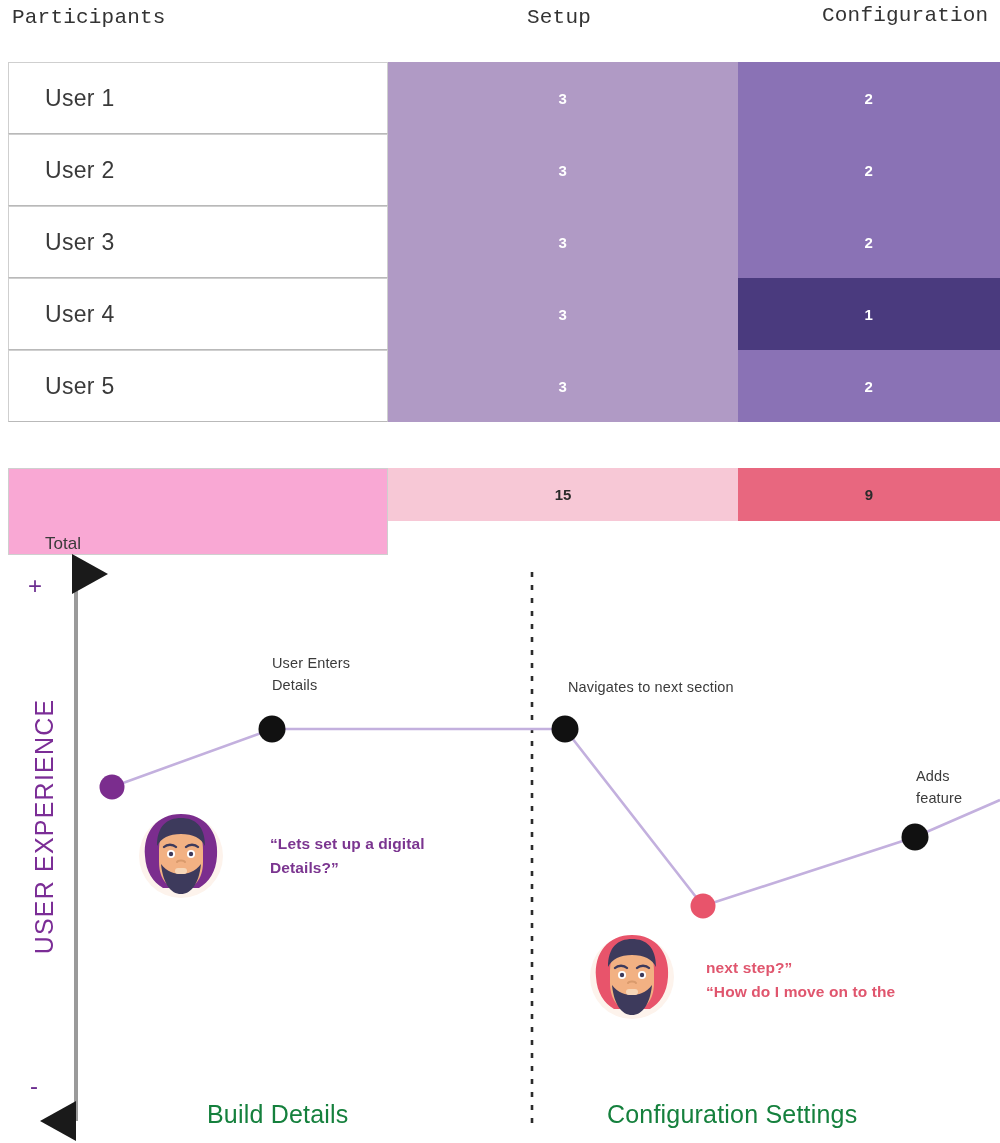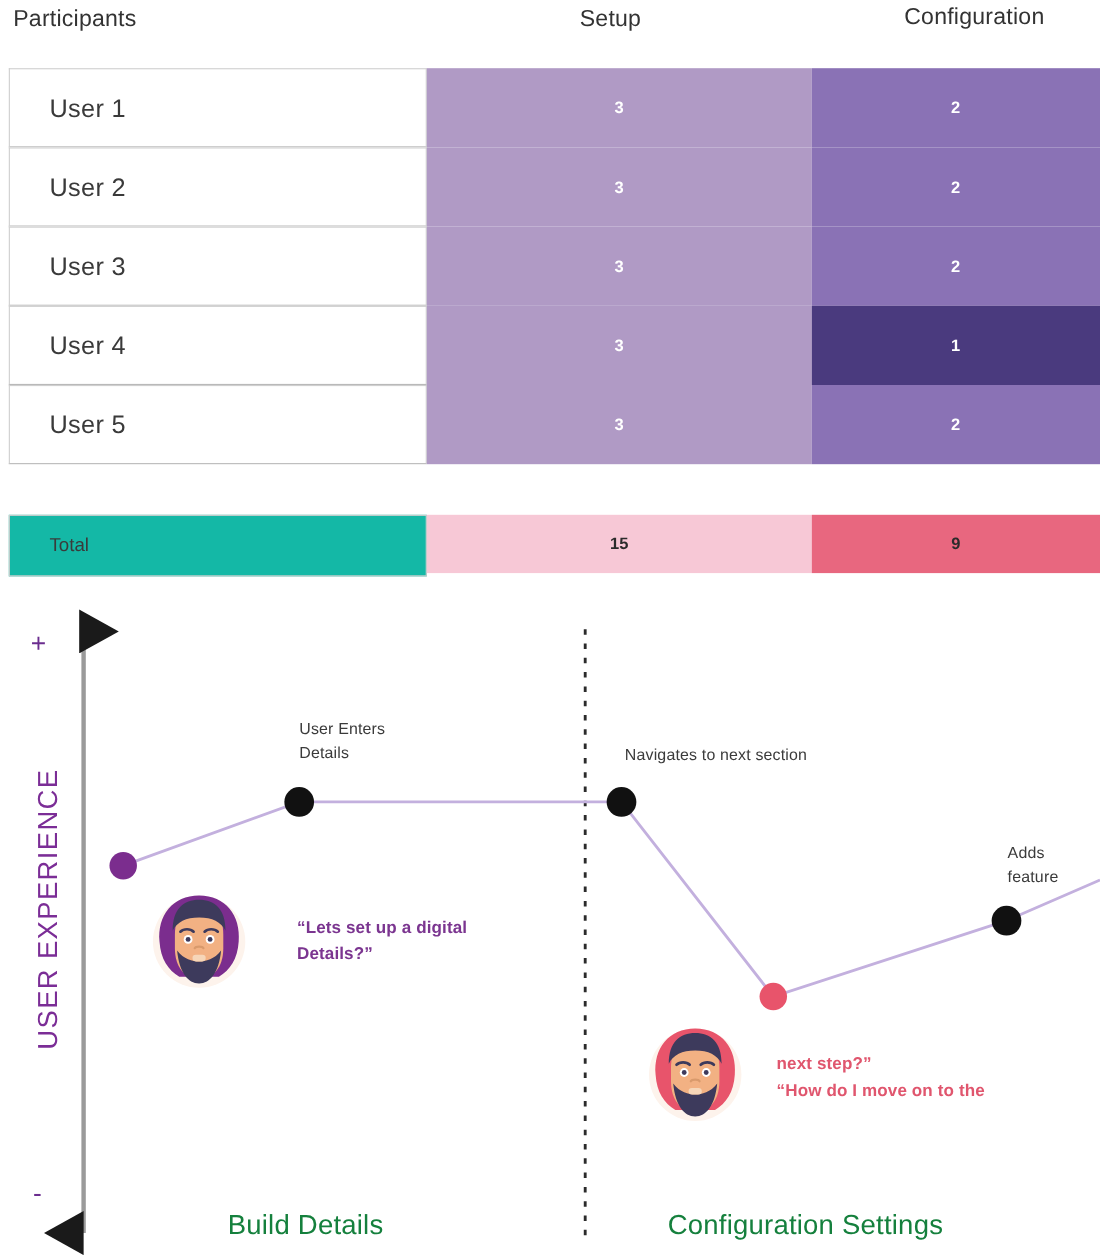--- a/index.html
+++ b/index.html
@@ -13,20 +13,21 @@
   #root { position: relative; width: 1000px; height: 1143px; }
 
   
   .col-head {
     position: absolute;
     font-size: 21px;
     color: #333333;
     letter-spacing: .2px;
     white-space: nowrap;
     font-weight: 400;
+    font-family: Liberation Mono, monospace;
   }
   #head-participants { left: 12px;  top: 6px; }
   #head-setup        { left: 527px; top: 6px; }
   #head-config       { left: 822px; top: 4px; }
 
   
   #table-main { position: absolute; left: 8px; top: 62px; width: 992px; }
   .trow { position: relative; height: 72px; width: 992px; }
   .trow + .trow { margin-top: 0; }
 
@@ -47,23 +48,23 @@
     display: flex; align-items: center; justify-content: center;
     font-size: 15px; font-weight: bold; color: #ffffff;
     letter-spacing: .5px;
   }
   .cell-setup  { left: 380px; width: 350px; }
   .cell-config { left: 730px; width: 262px; }
 
   
   #table-total { position: absolute; left: 8px; top: 468px; width: 992px; height: 72px; }
   #total-name {
-    position: absolute; left: 0; top: 0; width: 380px; height: 56px;
-    background: #14b8a6; border: 1px solid #cfcfcf;
-    display: flex; align-items: center;
+    position: absolute; left: 0; top: 0; width: 380px; height: 87px;
+    background: #f9a8d4; border: 1px solid #cfcfcf;
+    display: flex; align-items: flex-end;
   }
   #total-name span { margin-left: 36px; font-size: 17px; color: #3a3a3a; }
   .total-val {
     position: absolute; top: 0; height: 53px;
     display: flex; align-items: center; justify-content: center;
     font-size: 15px; font-weight: bold; color: #2b2b2b;
   }
   #total-setup  { left: 380px; width: 350px; }
   #total-config { left: 730px; width: 262px; }
 

